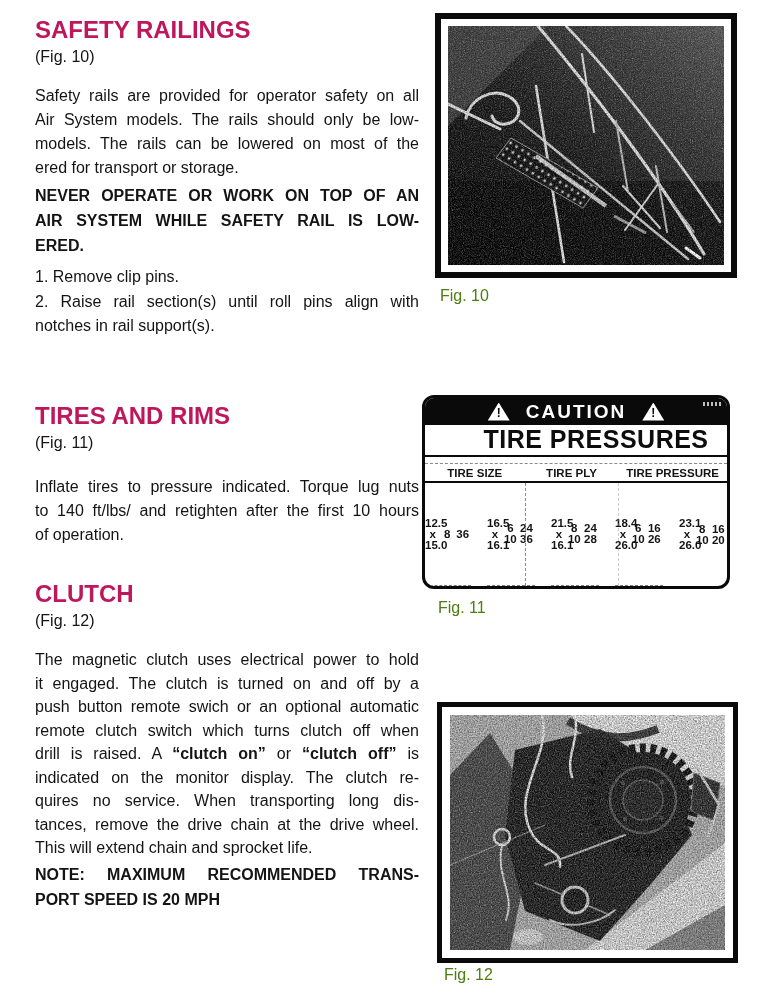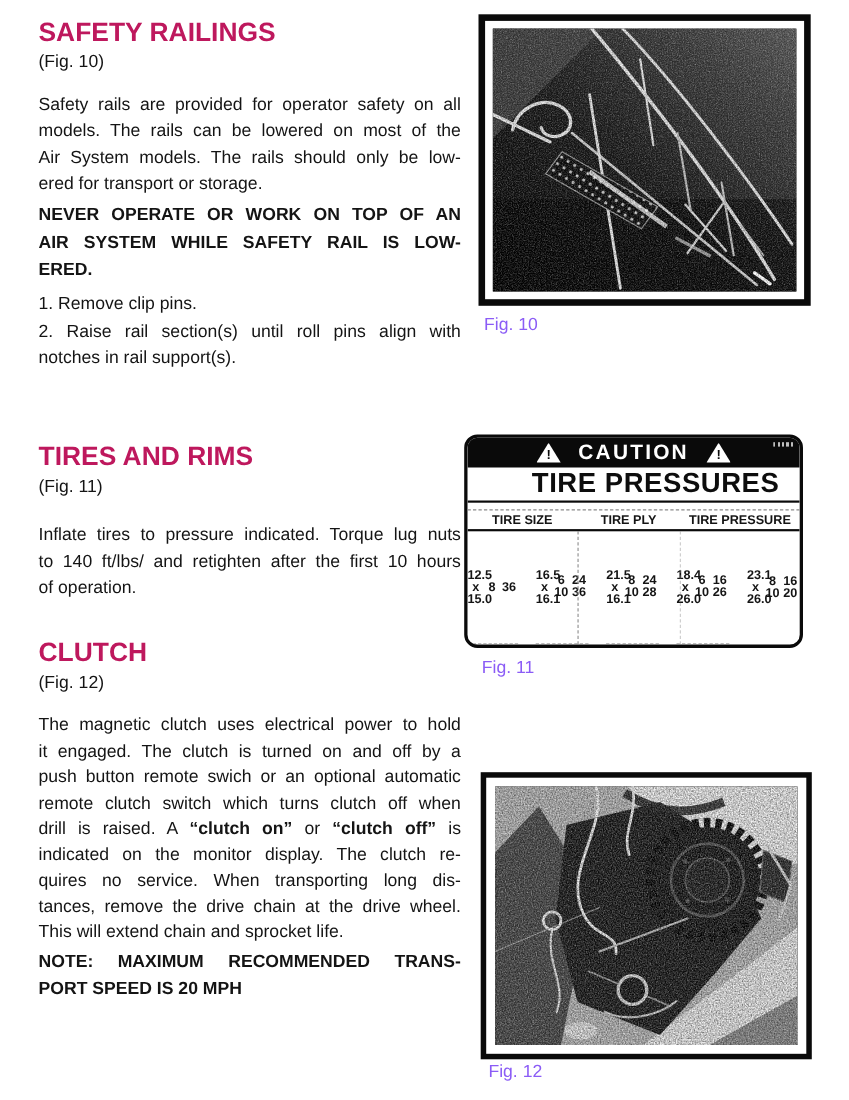--- a/index.html
+++ b/index.html
@@ -11,21 +11,21 @@
   .h1 {
     position:absolute; left:35px; margin:0;
     font-size:24px; font-weight:bold; letter-spacing:0px; color:#be185d;
   }
   .figref { position:absolute; left:35px; font-size:16px; }
   .para { position:absolute; left:35px; width:384px; font-size:16px; line-height:24px; }
   .para.bold { font-weight:bold; line-height:25px; }
   .clutchp { line-height:23.5px; }
   .jl { text-align:justify; text-align-last:justify; }
   .el { text-align:left; white-space:nowrap; }
-  .caption { position:absolute; font-size:16px; color:#8b5cf6; }
+  .caption { position:absolute; font-size:16px; color:#4d7c0f; }
 
   
   .photo-frame {
     position:absolute; margin:0; box-sizing:border-box;
     background:#fff; border:6px solid #0a0a0a; padding:7px;
   }
   .photo-frame.f12 { border-width:5px; padding:8px; }
   .photo-frame svg { display:block; width:100%; height:100%; background:#101010; }
 
   
@@ -70,22 +70,22 @@
 </head>
 <body>
 
 <div class="page">
 
   <h1 class="h1" style="top:16px">SAFETY RAILINGS</h1>
   <div class="figref" style="top:48px">(Fig. 10)</div>
 
   <div class="para" style="top:84px">
     <div class="jl">Safety rails are provided for operator safety on all</div>
+    <div class="jl">Air System models.  The rails should only be low-</div>
     <div class="jl">models.  The rails can be lowered on most of the</div>
-    <div class="jl">Air System models.  The rails should only be low-</div>
     <div class="el">ered for transport or storage.</div>
   </div>
 
   <div class="para bold" style="top:183px">
     <div class="jl">NEVER OPERATE OR WORK ON TOP OF AN</div>
     <div class="jl">AIR SYSTEM WHILE SAFETY RAIL IS LOW-</div>
     <div class="el">ERED.</div>
   </div>
 
   <div class="para" style="top:265px">

